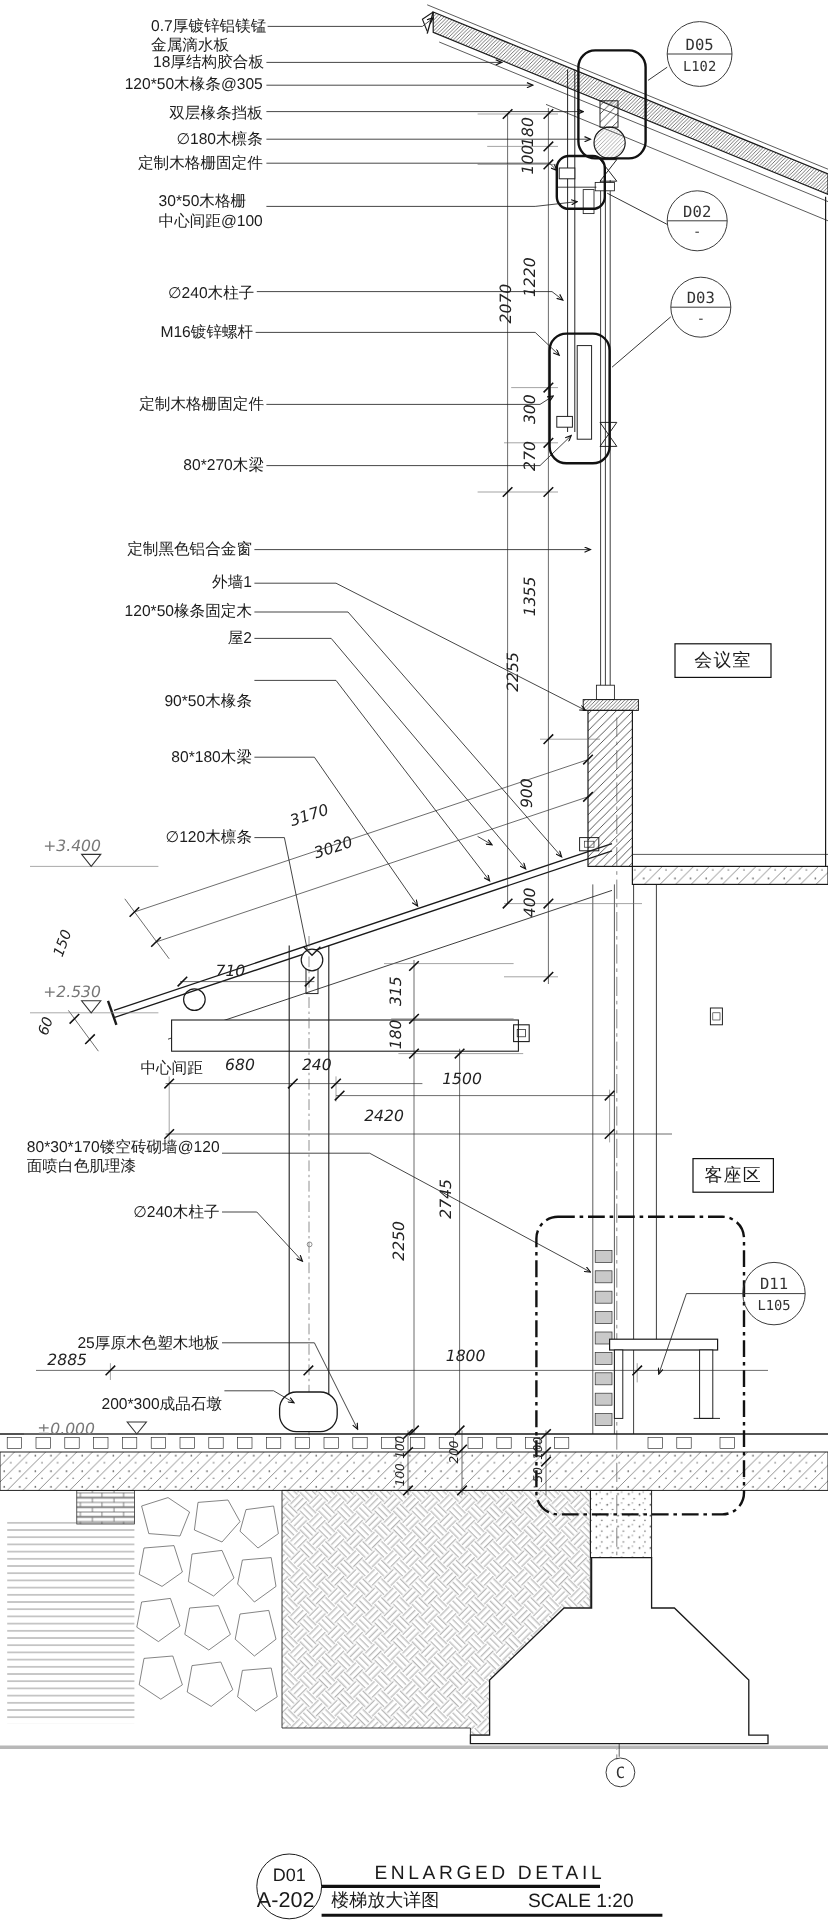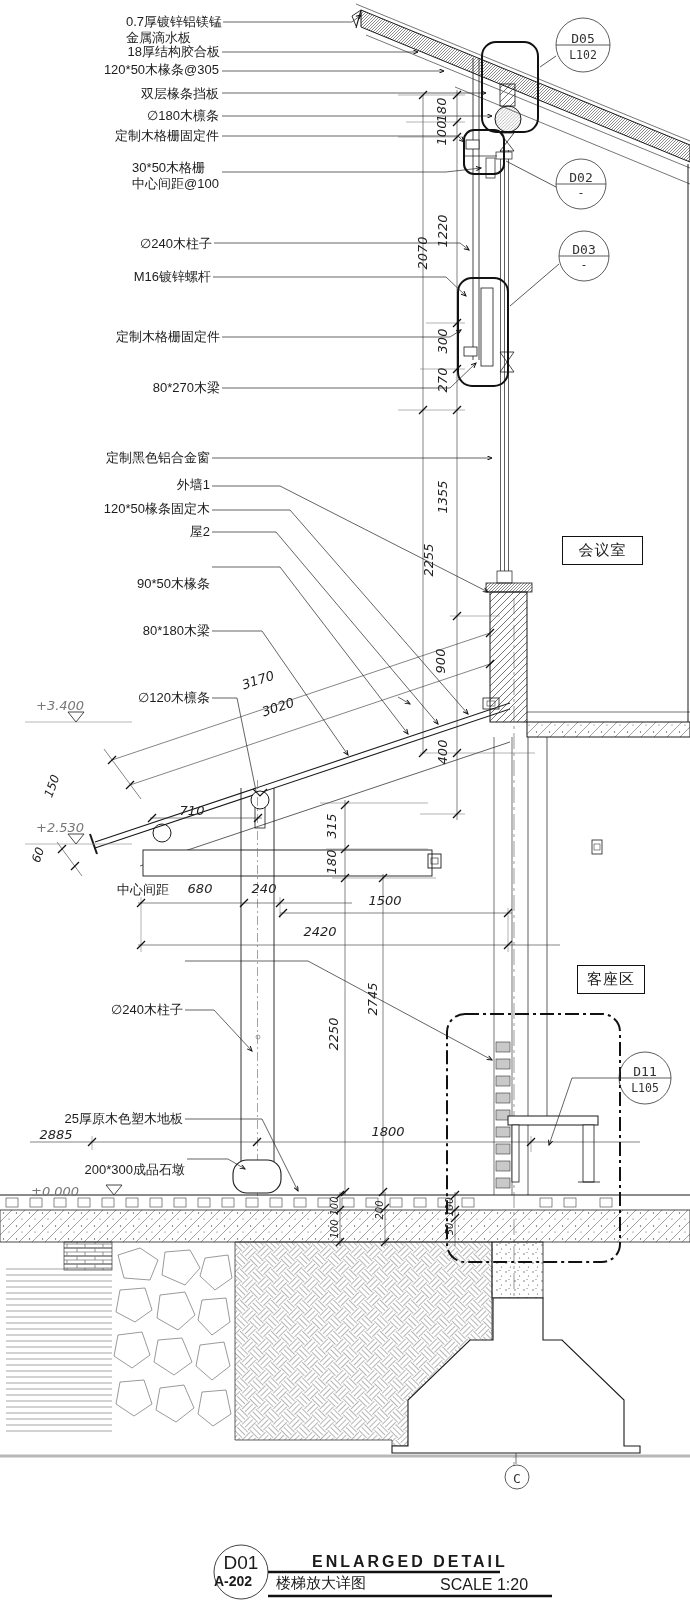--- a/index.html
+++ b/index.html
@@ -303,20 +303,24 @@
 <div class="lbl r" style="right:470px;top:329px">定制木格栅固定件</div>
 <div class="lbl r" style="right:470px;top:380px">80*270木梁</div>
 <div class="lbl r" style="right:480px;top:450px">定制黑色铝合金窗</div>
 <div class="lbl r" style="right:480px;top:477px">外墙1</div>
 <div class="lbl r" style="right:480px;top:501px">120*50椽条固定木</div>
 <div class="lbl r" style="right:480px;top:524px">屋2</div>
 <div class="lbl r" style="right:480px;top:576px">90*50木椽条</div>
 <div class="lbl r" style="right:480px;top:623px">80*180木梁</div>
 <div class="lbl r" style="right:480px;top:690px">∅120木檩条</div>
 <div class="lbl" style="left:117px;top:882px">中心间距</div>
+<div class="lbl r" style="right:507px;top:948px">
+  <span>80*30*170镂空砖砌墙@120</span>
+  <span>面喷白色肌理漆</span>
+</div>
 <div class="lbl r" style="right:507px;top:1002px">∅240木柱子</div>
 <div class="lbl r" style="right:507px;top:1111px">25厚原木色塑木地板</div>
 <div class="lbl r" style="right:505px;top:1162px">200*300成品石墩</div>
 
 <div class="lvl" style="left:36px;top:698px">+3.400</div>
 <div class="lvl" style="left:36px;top:820px">+2.530</div>
 <div class="lvl" style="left:31px;top:1184px">±0.000</div>
 
 <div class="dim v" style="left:441px;top:110px">180</div>
 <div class="dim v" style="left:441px;top:133px">100</div>
@@ -358,19 +362,19 @@
 <div class="btxt sm" style="left:581px;top:193px">-</div>
 <div class="btxt" style="left:584px;top:249px">D03</div>
 <div class="btxt sm" style="left:584px;top:265px">-</div>
 <div class="btxt" style="left:645px;top:1071px">D11</div>
 <div class="btxt sm" style="left:645px;top:1088px">L105</div>
 <div class="btxt" style="left:517px;top:1478px">C</div>
 
 <div class="room" style="left:562px;top:536px;width:79px;height:27px">会议室</div>
 <div class="room" style="left:577px;top:965px;width:66px;height:27px">客座区</div>
 
-<div class="tb" style="left:241px;top:1563px;transform:translate(-50%,-50%);font-size:19px">D01</div>
-<div class="tb" style="left:312px;top:1553px;font-size:16px;font-weight:bold;letter-spacing:3px">ENLARGED DETAIL</div>
-<div class="tb" style="left:214px;top:1573px;font-size:14px;font-weight:bold">A-202</div>
+<div class="tb" style="left:241px;top:1563px;transform:translate(-50%,-50%);font-size:15px">D01</div>
+<div class="tb" style="left:312px;top:1553px;font-size:16px;font-weight:normal;letter-spacing:3px">ENLARGED DETAIL</div>
+<div class="tb" style="left:214px;top:1573px;font-size:18px;font-weight:normal">A-202</div>
 <div class="tb" style="left:276px;top:1574px;font-size:15px">楼梯放大详图</div>
 <div class="tb" style="left:440px;top:1576px;font-size:16px">SCALE 1:20</div>
 
 </div>
 
 </body></html>

